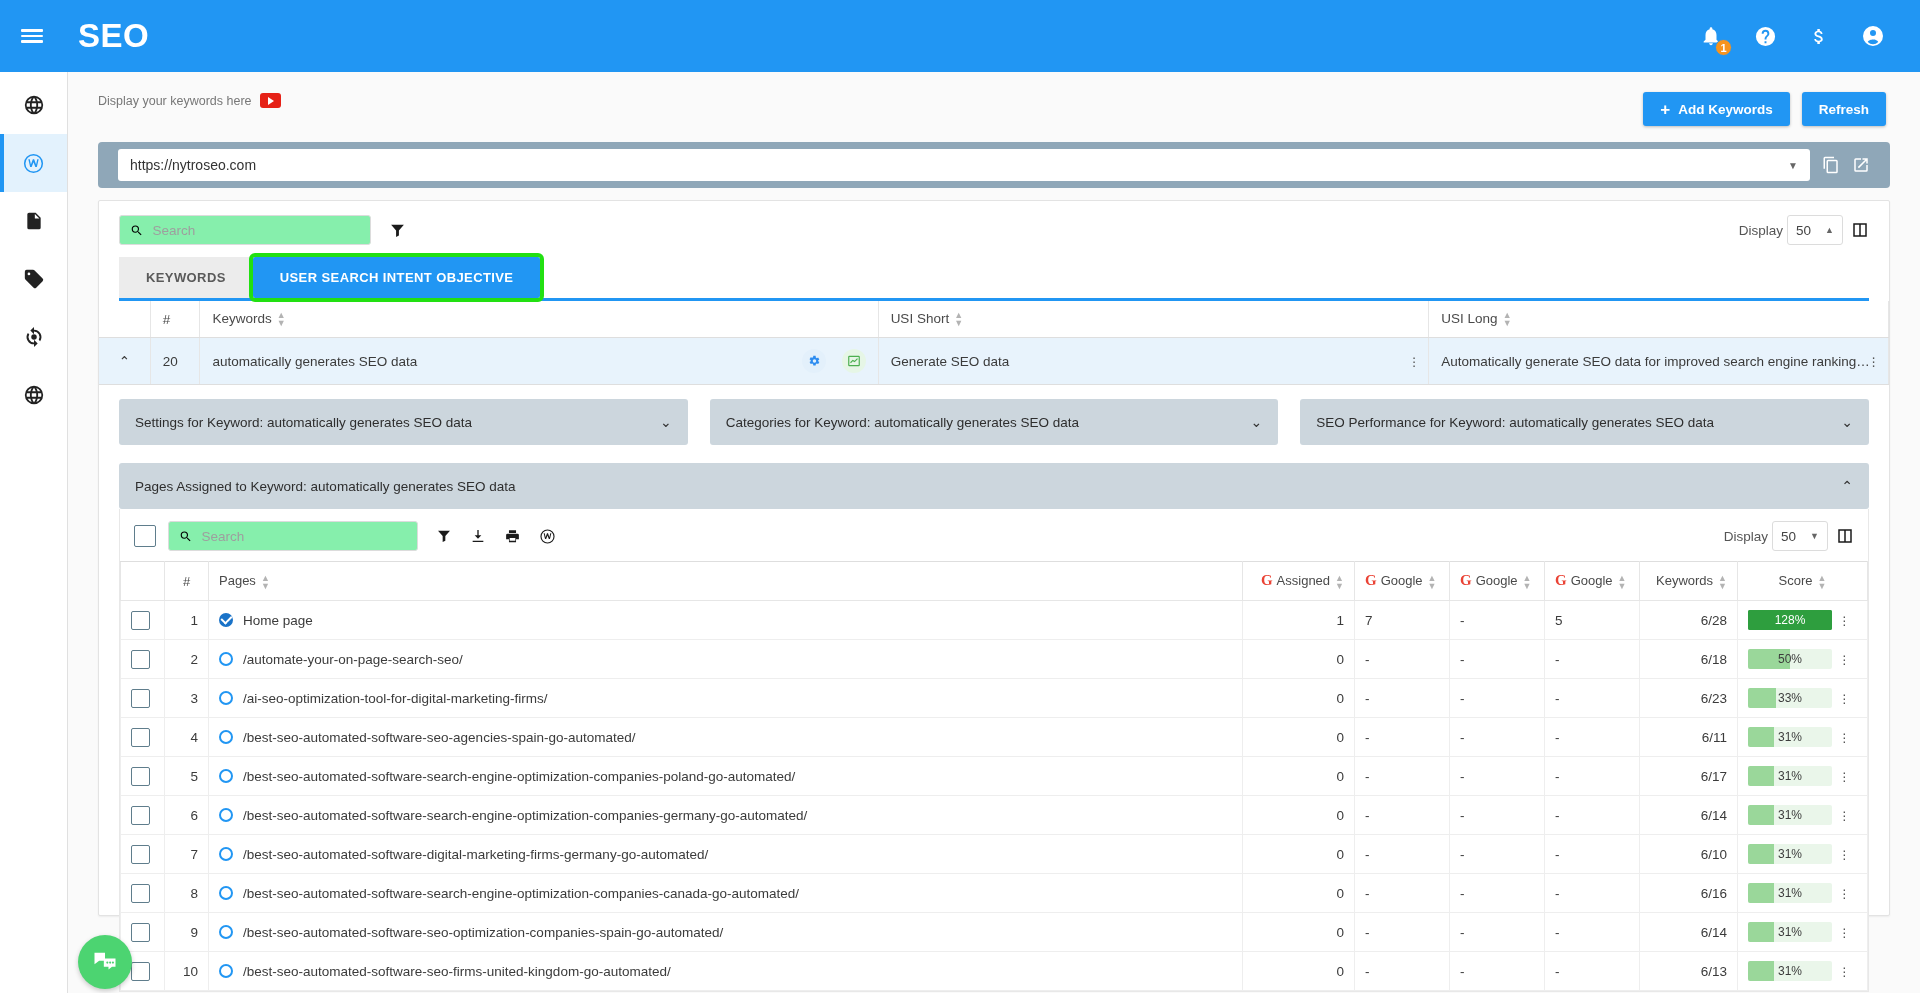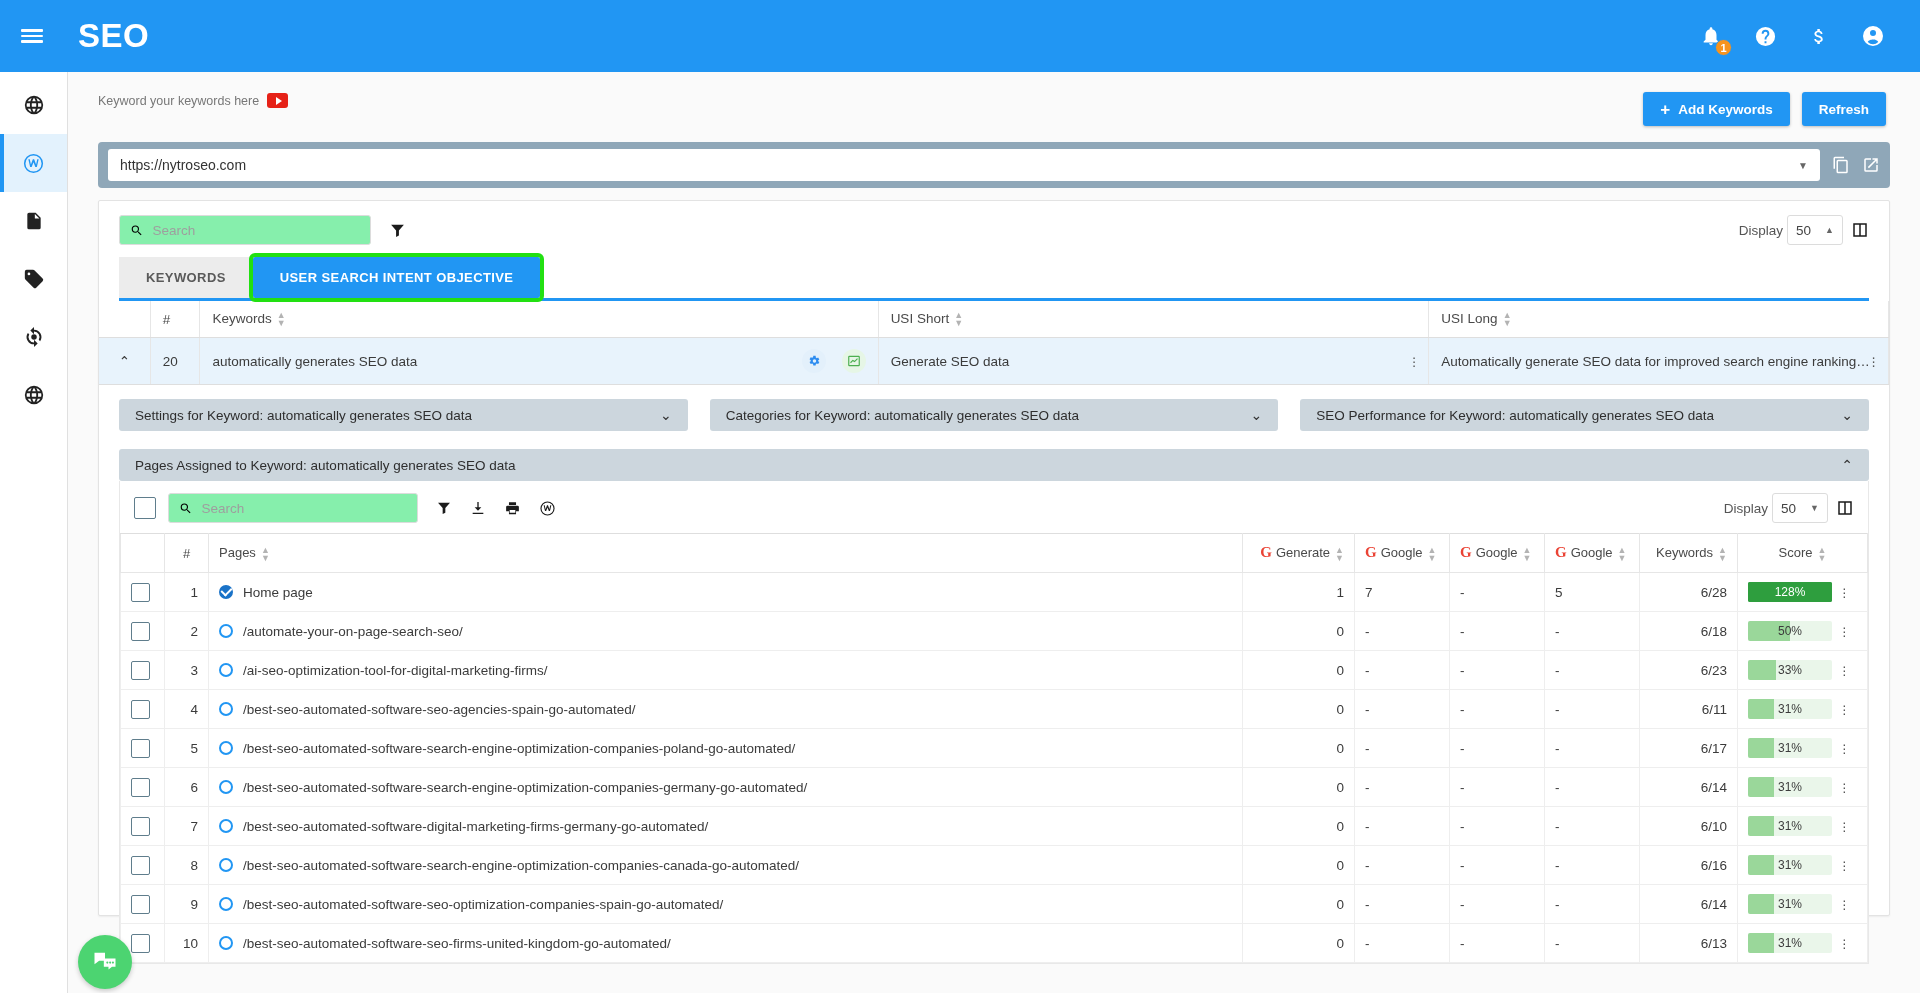--- a/index.html
+++ b/index.html
@@ -65,21 +65,21 @@
     font-size:13.5px; font-weight:bold; padding:0 17px; height:34px;
     display:flex; align-items:center; gap:8px; cursor:pointer;
     box-shadow: 0 1px 3px rgba(0,0,0,.25);
     font-family: "Liberation Sans", sans-serif;
   }
   .plus { font-size:17px; font-weight:bold; line-height:1; }
 
   
   .urlwrap {
     margin: 16px 30px 0 30px; background:#8fa7b8; border-radius:4px;
-    padding: 7px 10px; display:flex; align-items:center; gap:12px;
+    padding: 7px 20px; display:flex; align-items:center; gap:12px;
   }
   .urlfield {
     flex:1; background:#fff; border-radius:3px; height:32px;
     display:flex; align-items:center; padding: 0 12px;
     font-size:14px; color:#333;
   }
   .urlfield .caret { margin-left:auto; color:#666; font-size:10px; }
   .urlicon { cursor:pointer; display:flex; align-items:center; }
   .urlicon svg { fill:#fff; }
 
@@ -142,21 +142,21 @@
   .circ-green { background:#e6f6e6; }
   .dots { letter-spacing:0; line-height:4px; font-size:14px; color:#555; cursor:pointer; text-align:center; }
   .dots span { display:block; }
   .usi-cell { display:flex; align-items:center; }
   .usi-cell .dots { margin-left:auto; }
   .ellip { overflow:hidden; text-overflow:ellipsis; white-space:nowrap; max-width: 430px; }
 
   
   .acc-row { display:flex; gap:22px; padding: 14px 20px 0 20px; }
   .acc {
-    background:#ccd6dd; border-radius:3px; height:32px; flex:1;
+    background:#ccd6dd; border-radius:3px; height:46px; flex:1;
     display:flex; align-items:center; padding: 0 16px; font-size:13.5px; color:#2e2e2e;
     cursor:pointer;
   }
   .acc .chev { margin-left:auto; font-size:14px; color:#333; }
   .acc-wide { margin: 18px 20px 0 20px; }
 
   
   .inner { margin: 0 20px; border:1px solid #e8e8e8; border-top:none; background:#fff; }
   .inner-toolbar { display:flex; align-items:center; padding: 12px 14px 10px 14px; }
   .cbx {
@@ -276,21 +276,21 @@
           <path d="M12 2a10 10 0 1 0 0 20 10 10 0 0 0 0-20zm6.9 6h-2.95a15.6 15.6 0 0 0-1.38-3.56A8.03 8.03 0 0 1 18.9 8zM12 4.04c.83 1.2 1.48 2.53 1.91 3.96h-3.82c.43-1.43 1.08-2.76 1.91-3.96zM4.26 14A8.2 8.2 0 0 1 4 12c0-.69.1-1.36.26-2h3.38a16.5 16.5 0 0 0 0 4H4.26zm.84 2h2.95c.32 1.25.78 2.45 1.38 3.56A7.99 7.99 0 0 1 5.1 16zm2.95-8H5.1a7.99 7.99 0 0 1 4.33-3.56A15.6 15.6 0 0 0 8.05 8zM12 19.96c-.83-1.2-1.48-2.53-1.91-3.96h3.82c-.43 1.43-1.08 2.76-1.91 3.96zM14.34 14H9.66a14.7 14.7 0 0 1 0-4h4.68a14.7 14.7 0 0 1 0 4zm.25 5.56c.6-1.11 1.06-2.31 1.38-3.56h2.95a8.03 8.03 0 0 1-4.33 3.56zM16.36 14a16.5 16.5 0 0 0 0-4h3.38c.16.64.26 1.31.26 2s-.1 1.36-.26 2h-3.38z"></path>
         </svg>
     </div>
   </div>
 
   <div class="content">
 
     <div class="page-head">
       <div>
         <div class="page-sub">
-          <span>Keyword your keywords here</span>
+          <span>Display your keywords here</span>
           <span class="yt"></span>
         </div>
       </div>
       <div class="head-actions">
         <button class="btn">
           <span class="plus">+</span>
           <span>Add Keywords</span>
         </button>
         <button class="btn">Refresh</button>
       </div>
@@ -474,21 +474,21 @@
 
         <table class="ptable">
           <thead>
             <tr>
               <th style="width:44px"></th>
               <th style="width:44px" class="ctr">#</th>
               <th>
                 <span>Pages</span><span class="sorter">▲<br>▼</span>
               </th>
               <th style="width:112px" class="num">
-                <span class="gicon">G</span><span>Generate</span><span class="sorter">▲<br>▼</span>
+                <span class="gicon">G</span><span>Assigned</span><span class="sorter">▲<br>▼</span>
               </th>
               <th style="width:95px">
                 <span class="gicon">G</span><span>Google</span><span class="sorter">▲<br>▼</span>
               </th>
               <th style="width:95px">
                 <span class="gicon">G</span><span>Google</span><span class="sorter">▲<br>▼</span>
               </th>
               <th style="width:95px">
                 <span class="gicon">G</span><span>Google</span><span class="sorter">▲<br>▼</span>
               </th>

